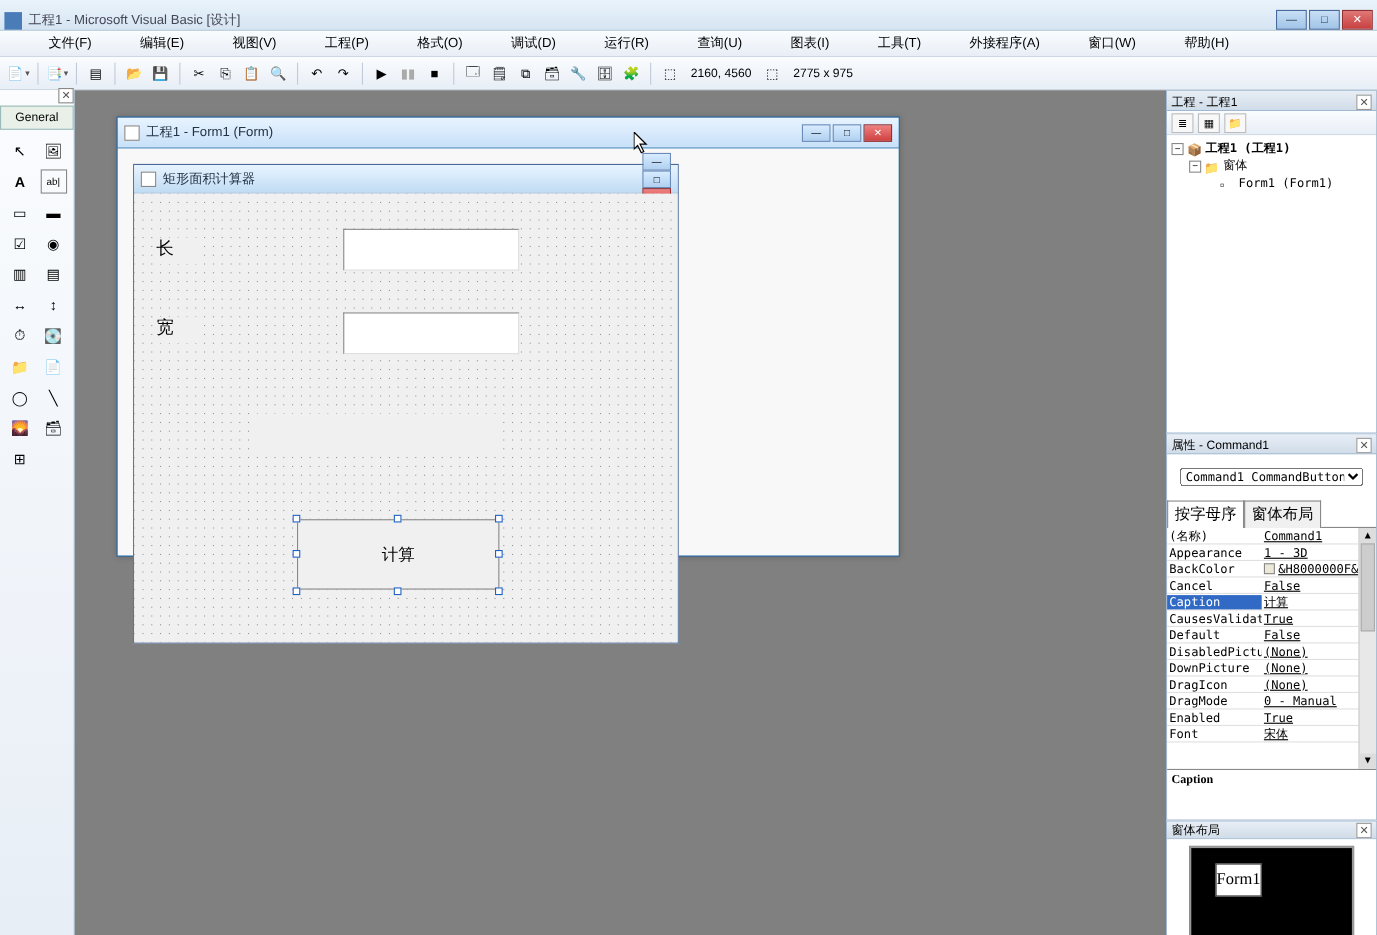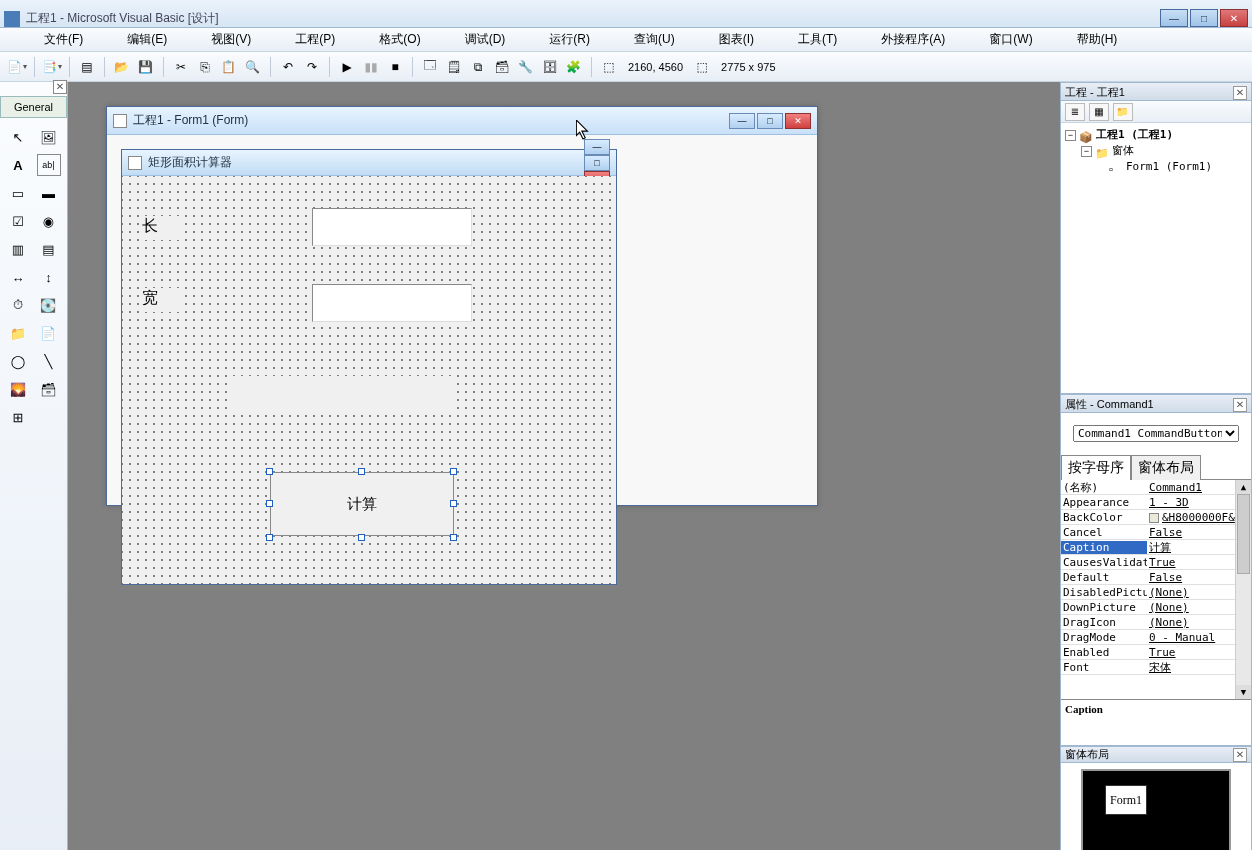--- a/index.html
+++ b/index.html
@@ -68,21 +68,21 @@
 .prop-row.selected .prop-name { background: #316ac5; color: #fff; }
 .prop-desc { border-top: 1px solid #888; padding: 3px 4px; font-size: 11px; min-height: 46px; font-family: "SimSun"; }
 .prop-desc .desc-name { font-weight: bold; display: block; }
 .prop-scroll { position: absolute; right: 0; top: 0; bottom: 0; width: 16px; background: #e8e8e8; border-left: 1px solid #ccc; }
 .prop-scroll .thumb { position: absolute; left: 1px; right: 1px; top: 14px; height: 80px; background: #cdcdcd; border: 1px solid #aaa; }
 .prop-scroll .arrow { position: absolute; left: 0; right: 0; height: 14px; background: #ddd; text-align: center; font-size: 9px; line-height: 14px; }
 
 
 .layout-preview { flex: 1; display: flex; align-items: center; justify-content: center; background: #fff; padding: 6px; }
 .monitor { width: 150px; height: 96px; background: #000; border: 2px solid #999; position: relative; }
-.monitor-form { position: absolute; left: 22px; top: 14px; width: 42px; height: 30px; background: #fff; border: 1px solid #333; font-size: 12px; display: flex; align-items: center; justify-content: center; font-family: "SimSun"; }
+.monitor-form { position: absolute; left: 22px; top: 14px; width: 42px; height: 30px; background: #fff; border: 1px solid #333; font-size: 15px; display: flex; align-items: center; justify-content: center; font-family: "SimSun"; }
 
 
 .designer-window { position: absolute; left: 38px; top: 24px; width: 712px; height: 400px; background: #0369a1; border: 1px solid #4a6a9c; box-shadow: 0 0 6px rgba(0,0,0,0.2); }
 .dw-titlebar { height: 28px; background: linear-gradient(to bottom, #e8f4ff, #c8e0f8); display: flex; align-items: center; padding: 0 6px; border-bottom: 1px solid #a0c0e0; }
 .dw-titlebar .dw-icon { width: 14px; height: 14px; background: #fff; border: 1px solid #888; margin-right: 6px; }
 .dw-titlebar .dw-title { flex: 1; color: #234; }
 .dw-titlebar .dw-controls { display: flex; gap: 2px; }
 .dw-btn { width: 26px; height: 16px; border: 1px solid #6a8ab8; background: linear-gradient(to bottom, #d8ecff, #b0d0f0); font-size: 9px; display: flex; align-items: center; justify-content: center; }
 .dw-btn.close { background: linear-gradient(to bottom, #f08080, #d04040); color: #fff; border-color: #903030; }
 .dw-body { position: absolute; top: 28px; left: 0; right: 0; bottom: 0; background: #f8f8f8; }

